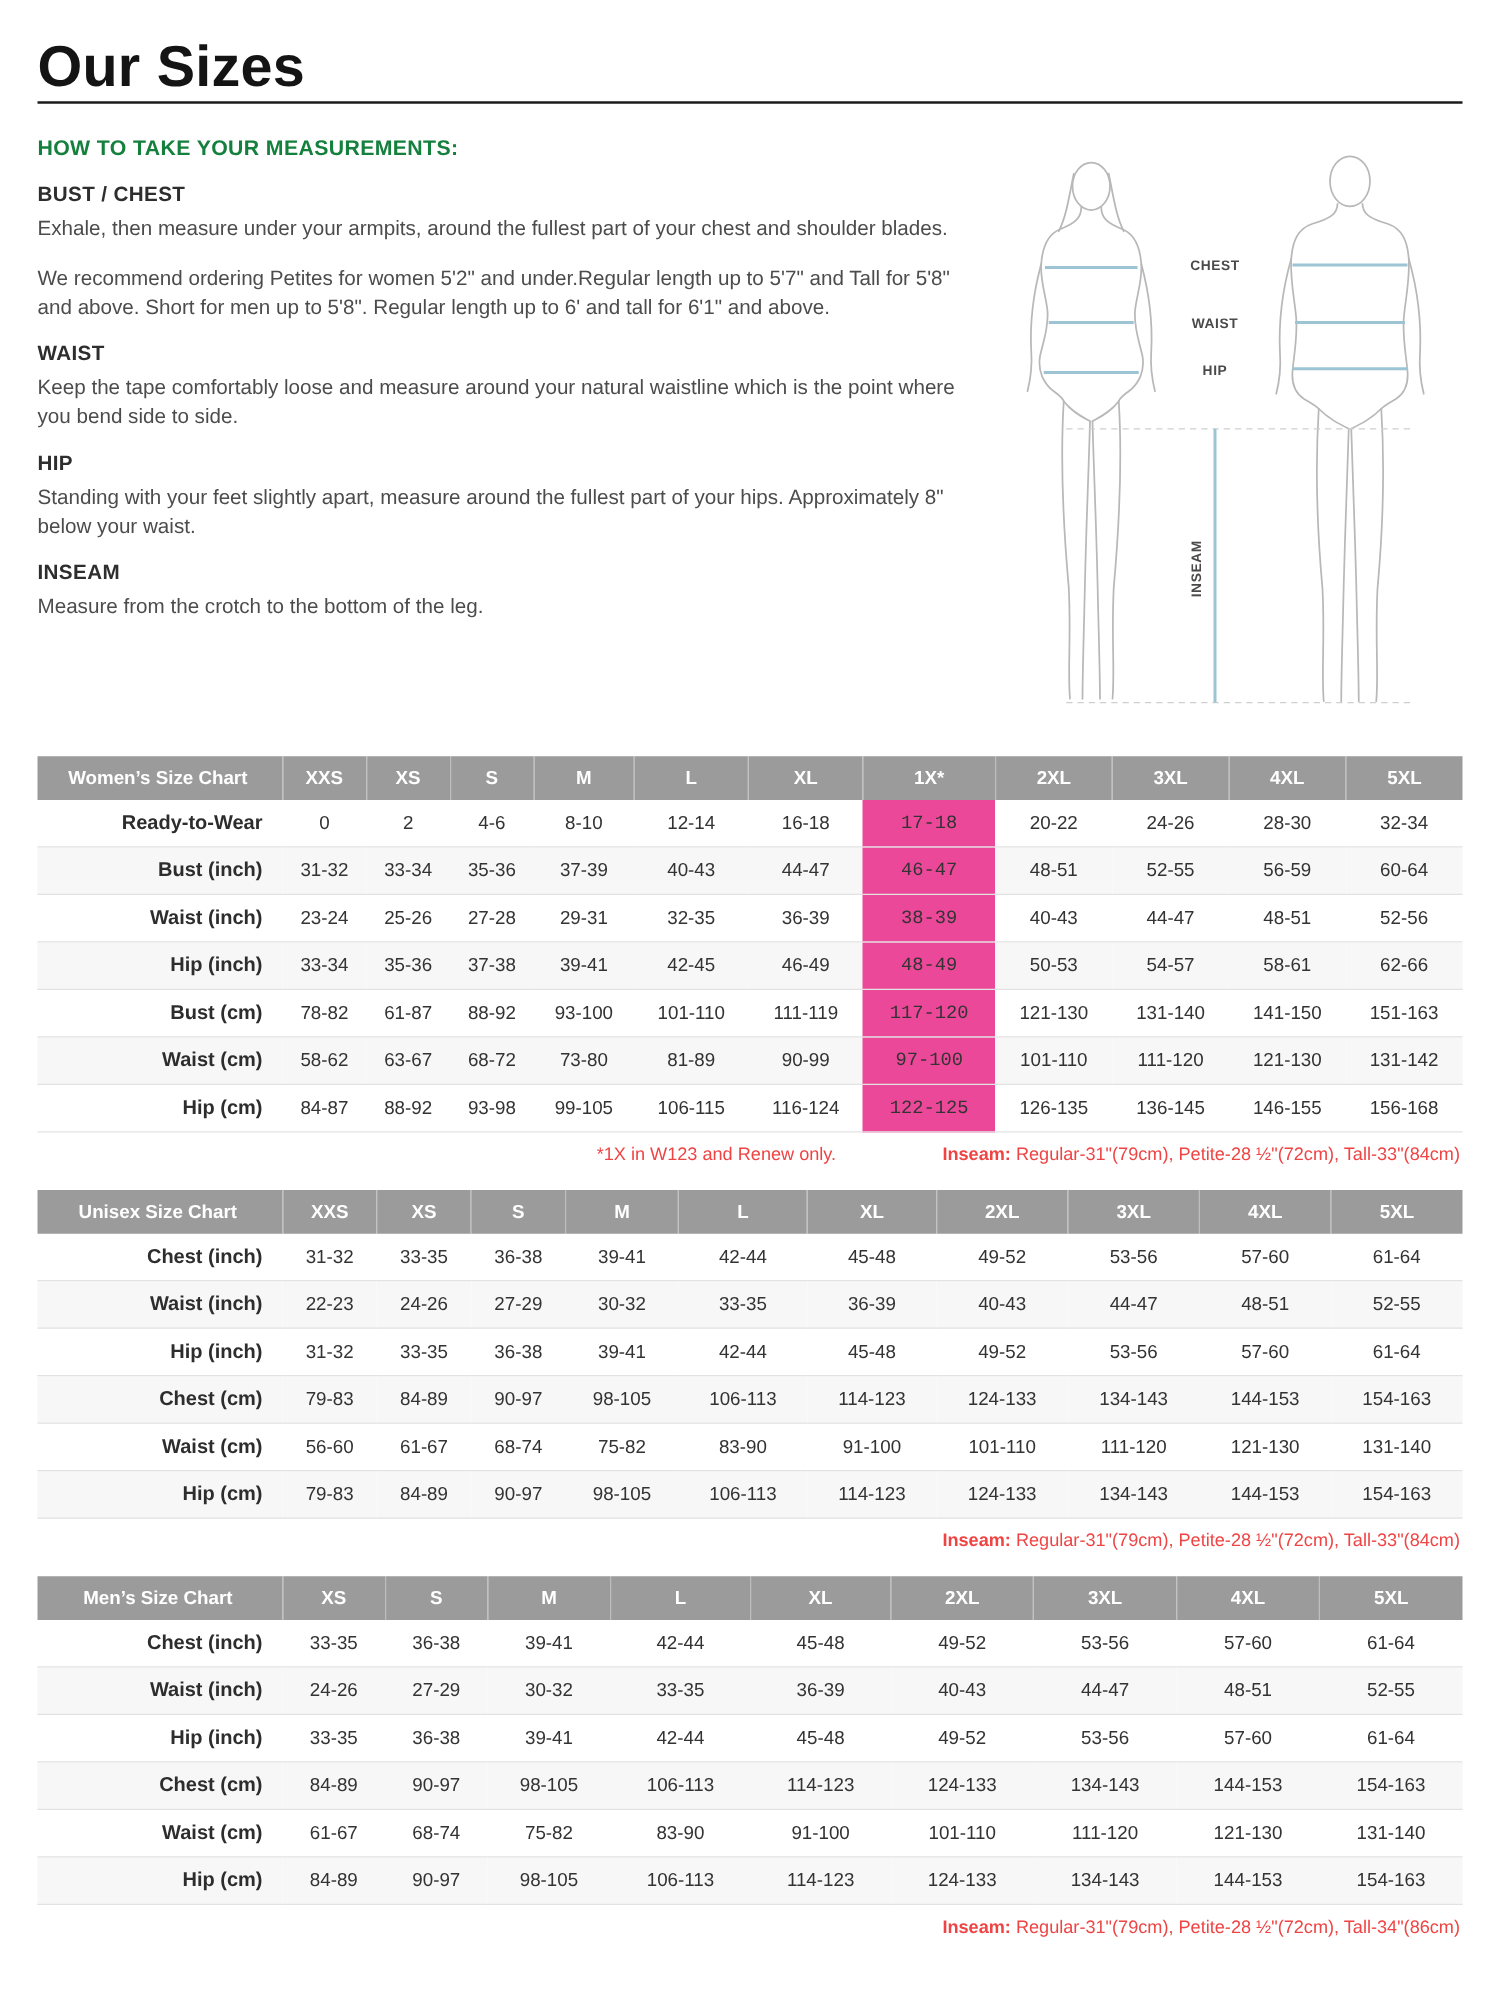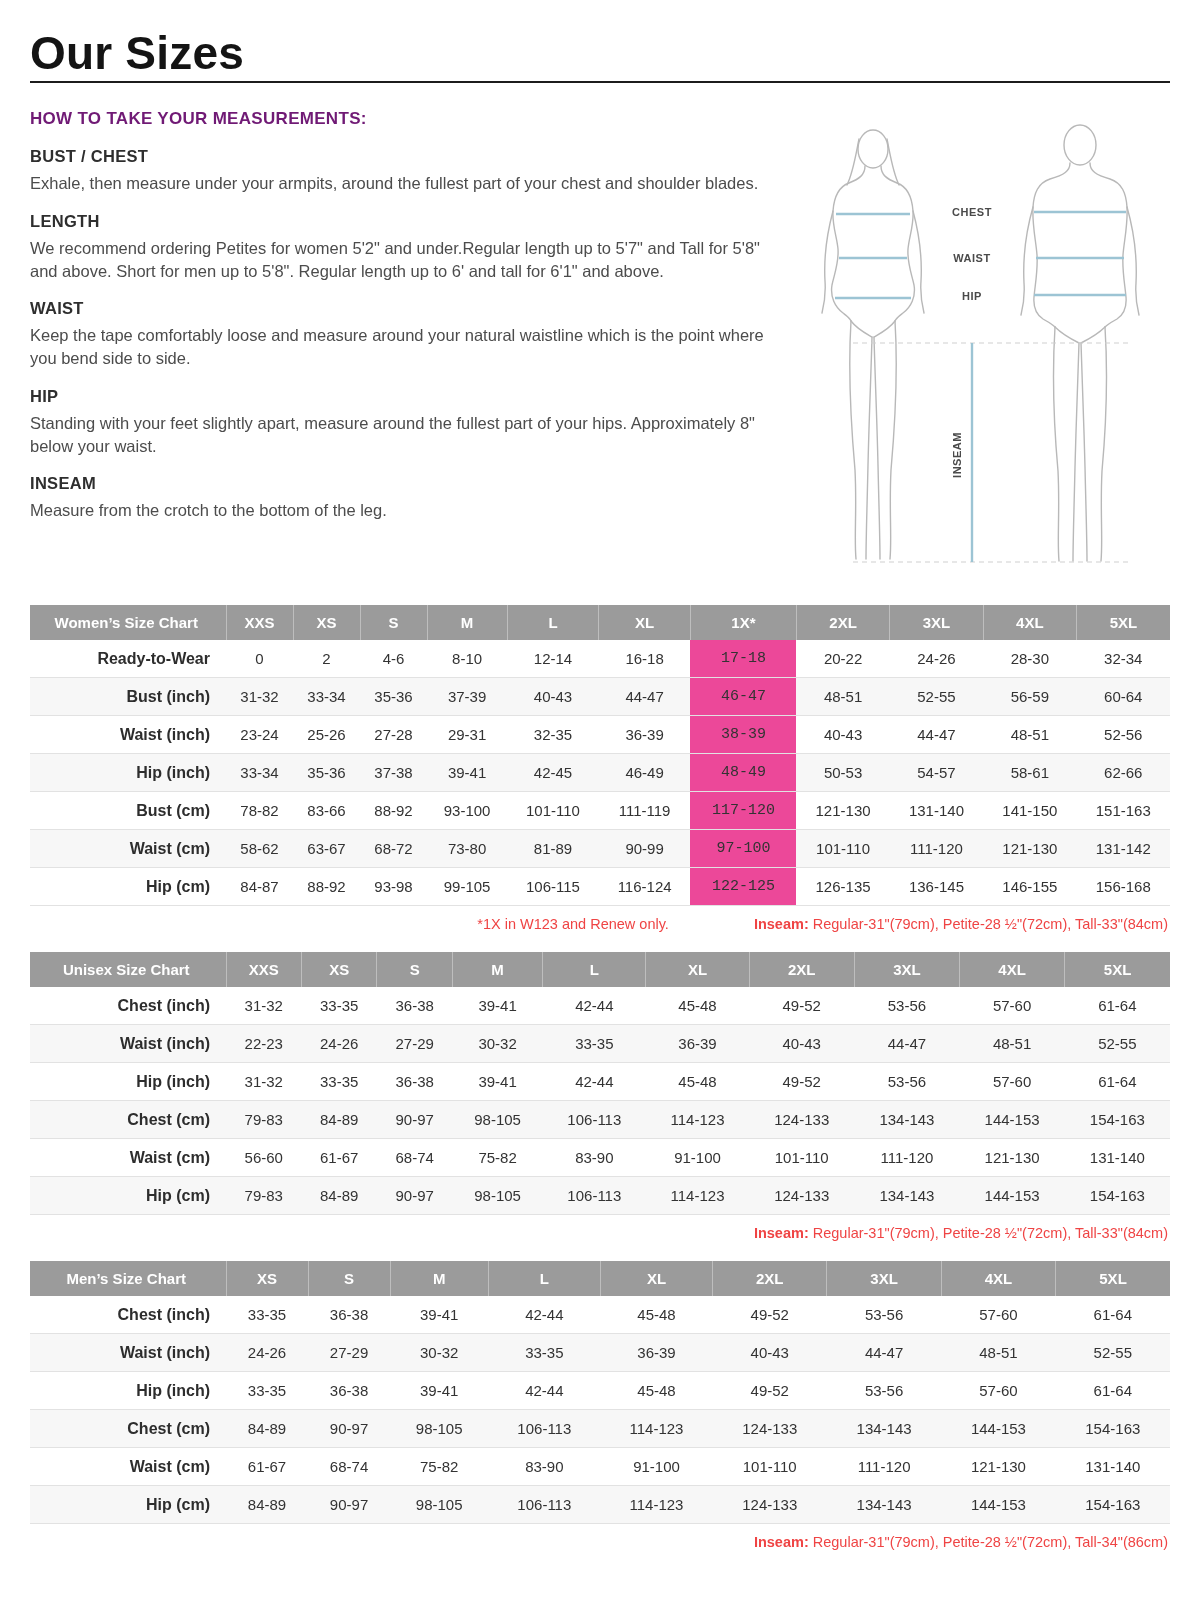--- a/index.html
+++ b/index.html
@@ -18,21 +18,21 @@
     margin: 0;
     font-size: 46px;
     font-weight: 800;
     color: #141414;
     letter-spacing: 0.2px;
   }
 
   .content-top { display: flex; gap: 26px; margin-top: 26px; }
   .instructions { width: 735px; flex: 0 0 auto; }
   .instructions h2 {
-    font-size: 17px; font-weight: bold; color: #701a75;
+    font-size: 17px; font-weight: bold; color: #15803d;
     margin: 0 0 18px 0; letter-spacing: 0.3px;
   }
   .how-section { margin-bottom: 17px; }
   .how-section h3 {
     font-size: 16.5px; font-weight: bold; color: #2e2e2e;
     margin: 0 0 6px 0; letter-spacing: 0.3px;
   }
   .how-section p {
     font-size: 16.5px; line-height: 1.38; margin: 0; color: #4c4c4c;
   }
@@ -84,21 +84,20 @@
   <div class="content-top">
 
     <div class="instructions">
       <h2>HOW TO TAKE YOUR MEASUREMENTS:</h2>
 
       <div class="how-section">
         <h3>BUST / CHEST</h3>
         <p>Exhale, then measure under your armpits, around the fullest part of your chest and shoulder blades.</p>
       </div>
       <div class="how-section">
-        <h3>LENGTH</h3>
         <p>We recommend ordering Petites for women 5'2" and under.Regular length up to 5'7" and Tall for 5'8" and above. Short for men up to 5'8". Regular length up to 6' and tall for 6'1" and above.</p>
       </div>
       <div class="how-section">
         <h3>WAIST</h3>
         <p>Keep the tape comfortably loose and measure around your natural waistline which is the point where you bend side to side.</p>
       </div>
       <div class="how-section">
         <h3>HIP</h3>
         <p>Standing with your feet slightly apart, measure around the fullest part of your hips. Approximately 8" below your waist.</p>
       </div>
@@ -236,21 +235,21 @@
               <td>46-49</td>
               <td class="hl">48-49</td>
               <td>50-53</td>
               <td>54-57</td>
               <td>58-61</td>
               <td>62-66</td>
             </tr>
             <tr>
               <th class="row-head">Bust (cm)</th>
               <td>78-82</td>
-              <td>83-66</td>
+              <td>61-87</td>
               <td>88-92</td>
               <td>93-100</td>
               <td>101-110</td>
               <td>111-119</td>
               <td class="hl">117-120</td>
               <td>121-130</td>
               <td>131-140</td>
               <td>141-150</td>
               <td>151-163</td>
             </tr>

